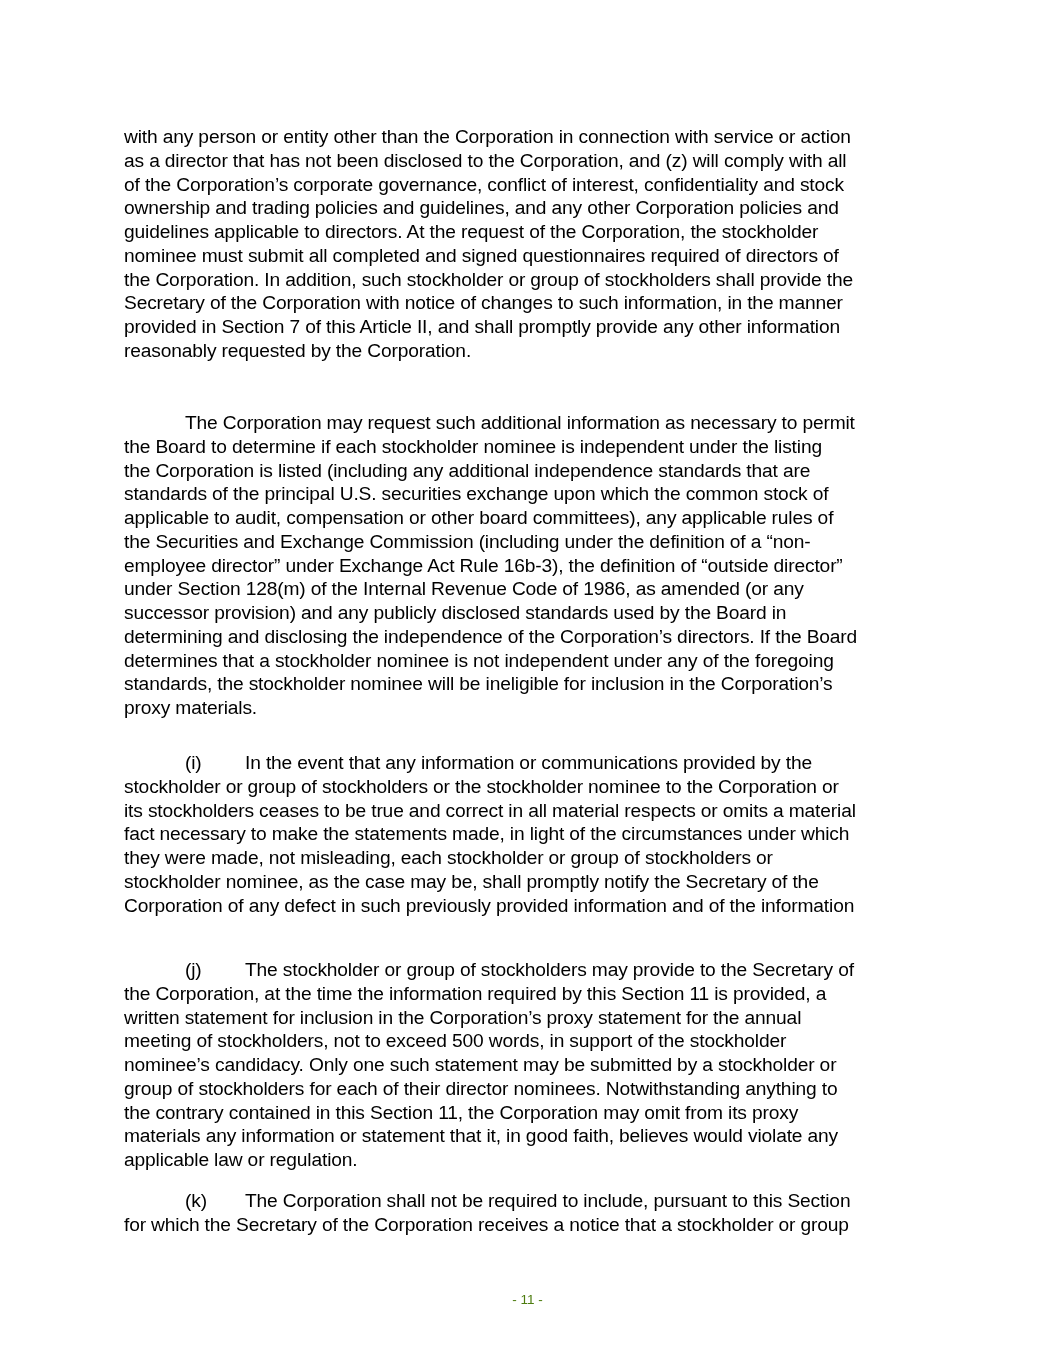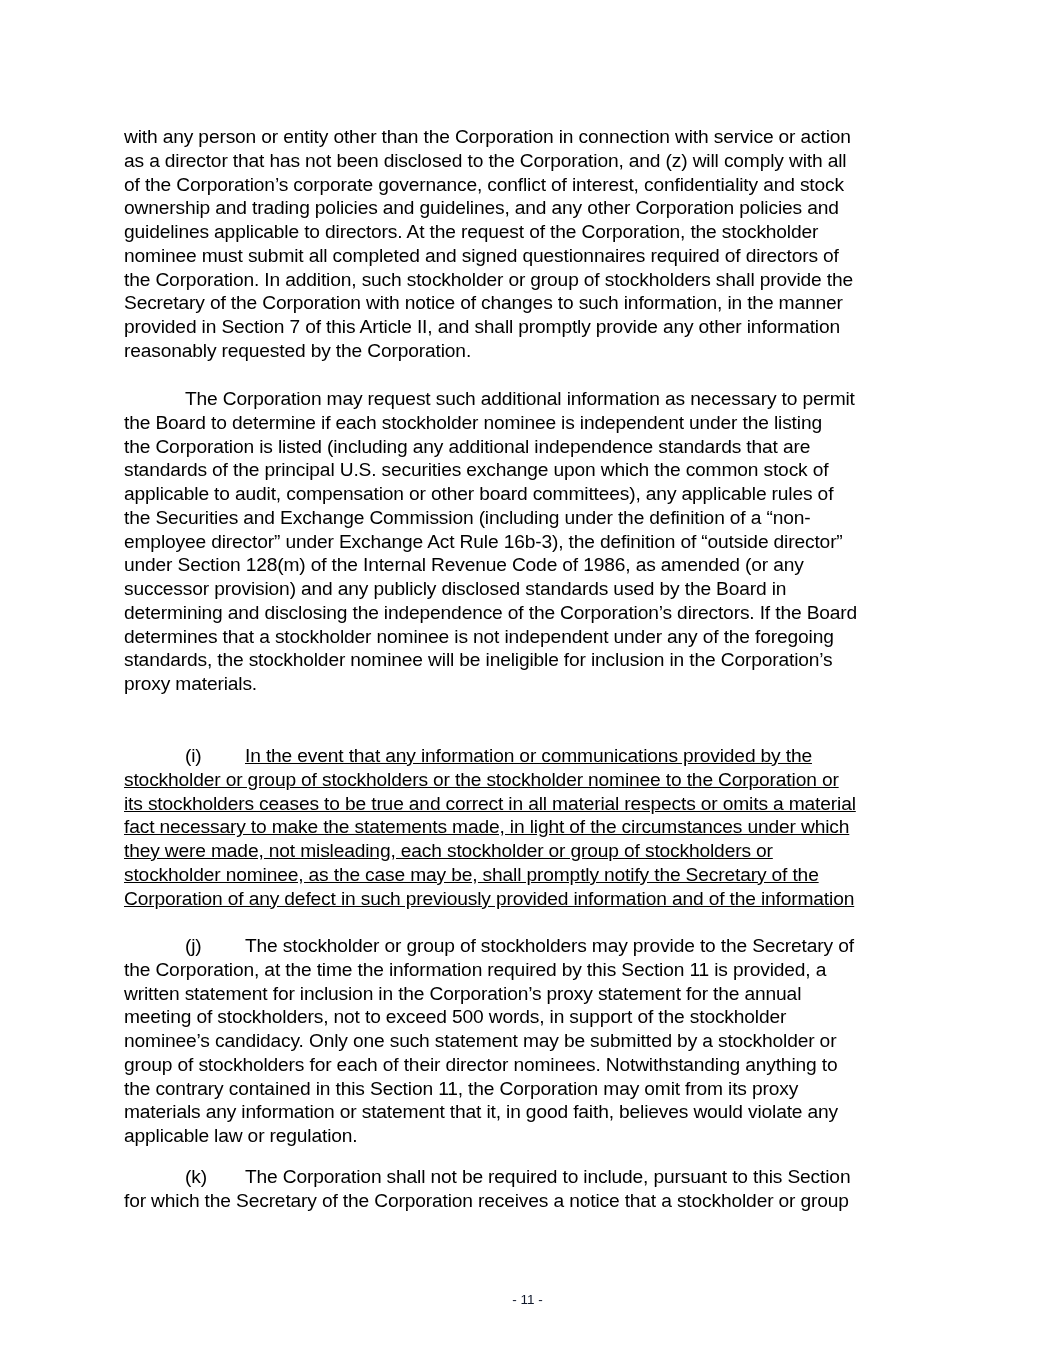--- a/index.html
+++ b/index.html
@@ -9,29 +9,29 @@
     background: #ffffff; color: #000000;
     font-family: "Liberation Sans", sans-serif;
   }
   .para { position: absolute; left: 124px; width: 820px; }
   .line {
     display: block; white-space: nowrap;
     font-size: 19.2px; line-height: 23.75px; height: 23.75px;
     letter-spacing: -0.15px;
   }
   .line .mark { display: inline-block; width: 60px; }
-  .indent { padding-left: 61px; }
+  .indent { padding-left: 61px; margin-top: 24px; }
   #p1 { top: 125px; }
   #p2 { top: 387px; }
-  #p3 { top: 744px; text-decoration: underline; }
+  #p3 { top: 727px; }
   #p4 { top: 934px; }
   #p5 { top: 1165px; }
   .footer {
     position: absolute; top: 1292px; left: 0; width: 1055px; text-align: center;
-    font-size: 13.5px; font-family: "Liberation Sans", sans-serif; color: #0f172a;
+    font-size: 13.5px; font-family: "Liberation Sans", sans-serif; color: #4d7c0f;
   }
 </style>
 </head>
 <body>
 
 <div class="page">
   <div class="para" id="p1">
       <span class="line"><span>with any person or entity other than the Corporation in connection with service or action</span></span>
       <span class="line"><span>as a director that has not been disclosed to the Corporation, and (z) will comply with all</span></span>
       <span class="line"><span>of the Corporation’s corporate governance, conflict of interest, confidentiality and stock</span></span>

